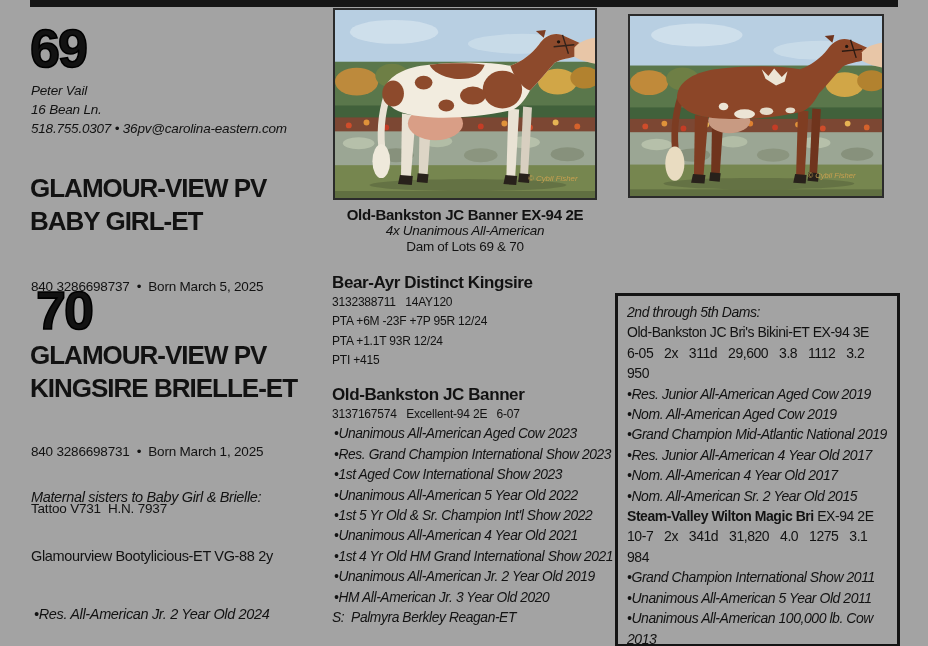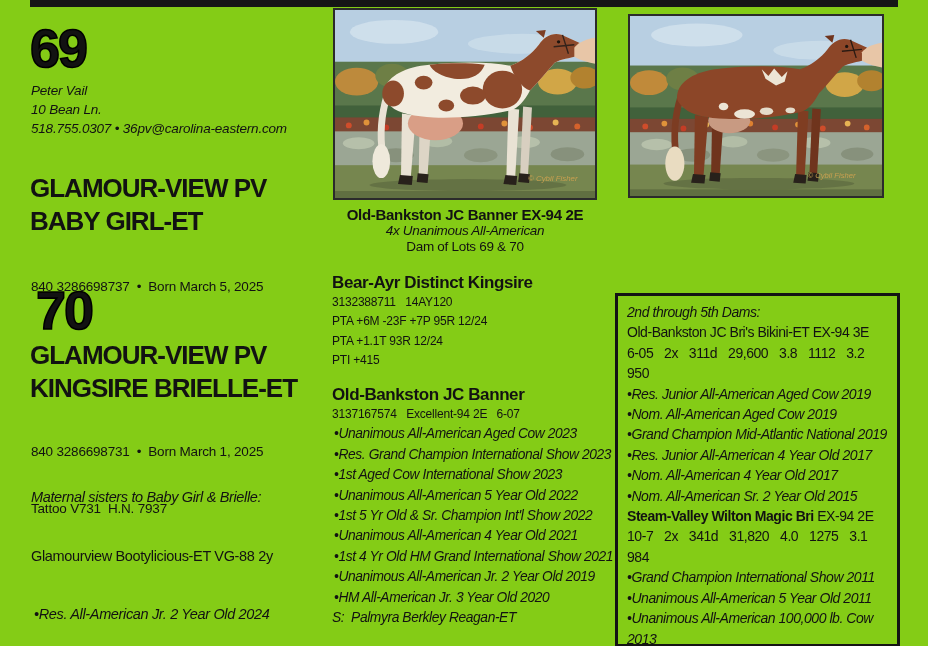--- a/index.html
+++ b/index.html
@@ -1,17 +1,17 @@
 <!DOCTYPE html>
 <html><head>
 <meta charset="utf-8">
 <style>
   * { margin:0; padding:0; box-sizing:border-box; }
   html,body { background:#ffffff; }
-  .page { position:relative; width:928px; height:646px; background:#84cc16;
+  .page { position:relative; width:928px; height:646px; background:#a3a3a3;
           font-family:"Liberation Sans","DejaVu Sans",sans-serif; color:#121212; overflow:hidden;padding-left:40px; }
   .abs { position:absolute; }
   .topbar { left:30px; top:0; width:868px; height:7px; background:#161616; }
 
   .lotnum { font-weight:bold; font-size:54px; line-height:52px; letter-spacing:-2px;
             -webkit-text-stroke:1.6px #000; }
   .consignor { font-style:italic; font-size:13.5px; line-height:19px; letter-spacing:-0.2px; }
   .aname { font-weight:bold; font-size:26px; line-height:33px; letter-spacing:-1px; white-space:nowrap; }
   .reg { font-size:13.5px; line-height:19px; letter-spacing:-0.2px; white-space:pre-wrap; }
 
@@ -41,21 +41,21 @@
 <body>
 
 <div class="page">
 
   <div class="abs topbar"></div>
 
   <div class="abs lotnum" style="left:30px;top:22px">69</div>
 
   <div class="abs consignor" style="left:31px;top:81px">
     <div>Peter Vail</div>
-    <div>10 Bean Ln.</div>
+    <div>16 Bean Ln.</div>
     <div>518.755.0307 • 36pv@carolina-eastern.com</div>
   </div>
 
   <div class="abs aname" style="left:30px;top:172px">
     <div>GLAMOUR-VIEW PV</div>
     <div>BABY GIRL-ET</div>
   </div>
   <div class="abs reg" style="left:31px;top:239px">
     <div>840 3286698737  •  Born March 5, 2025</div>
   </div>

